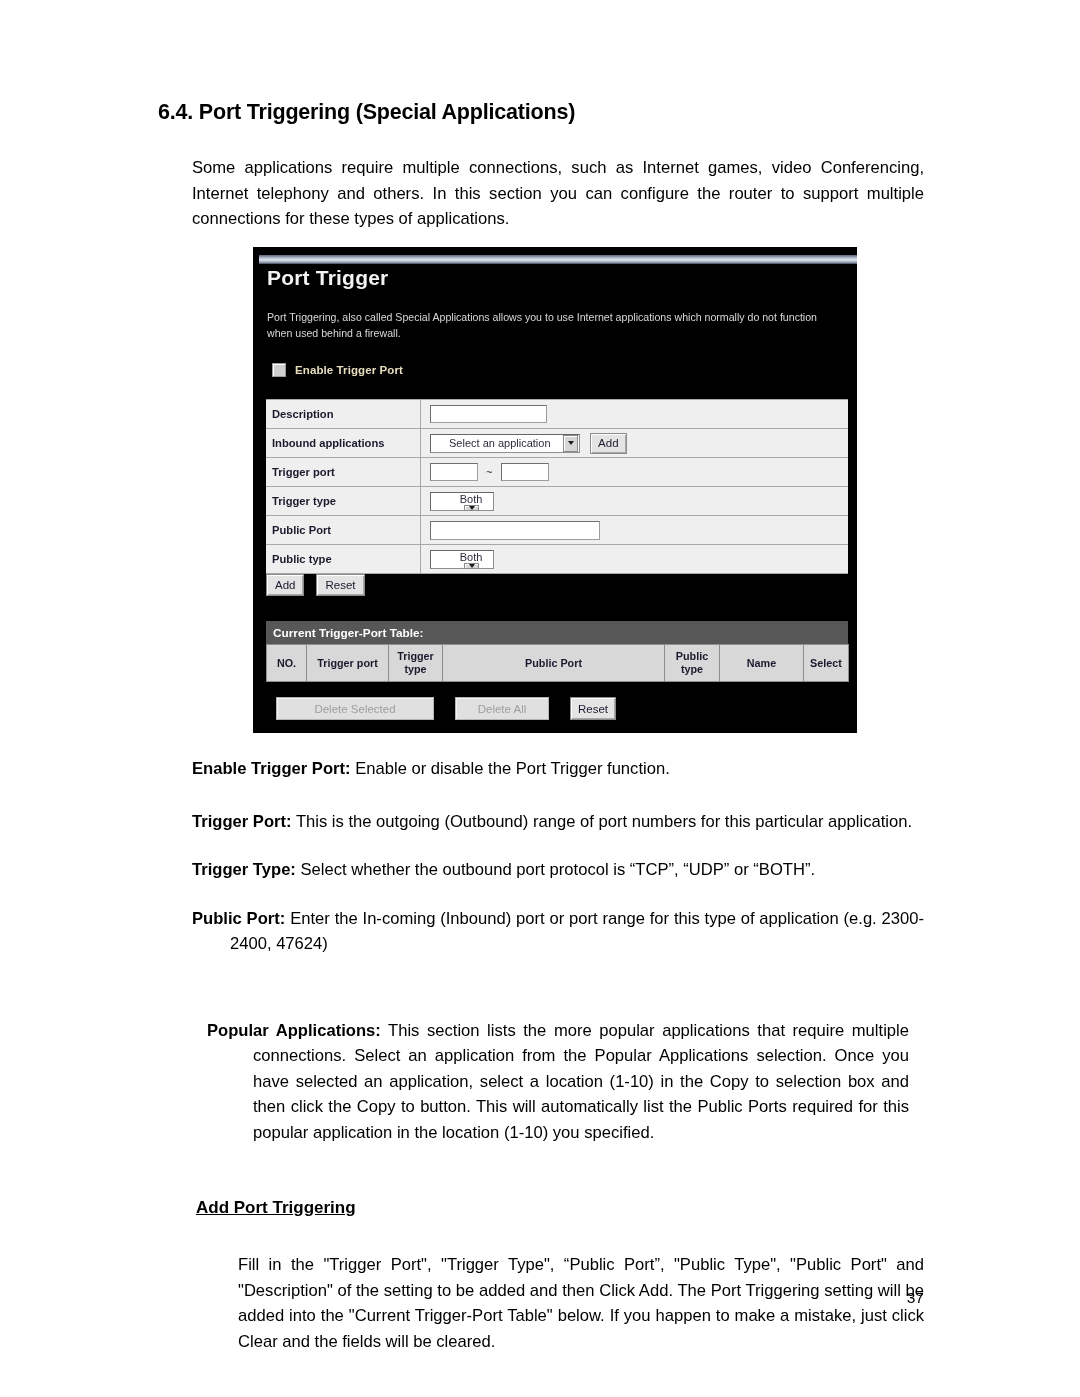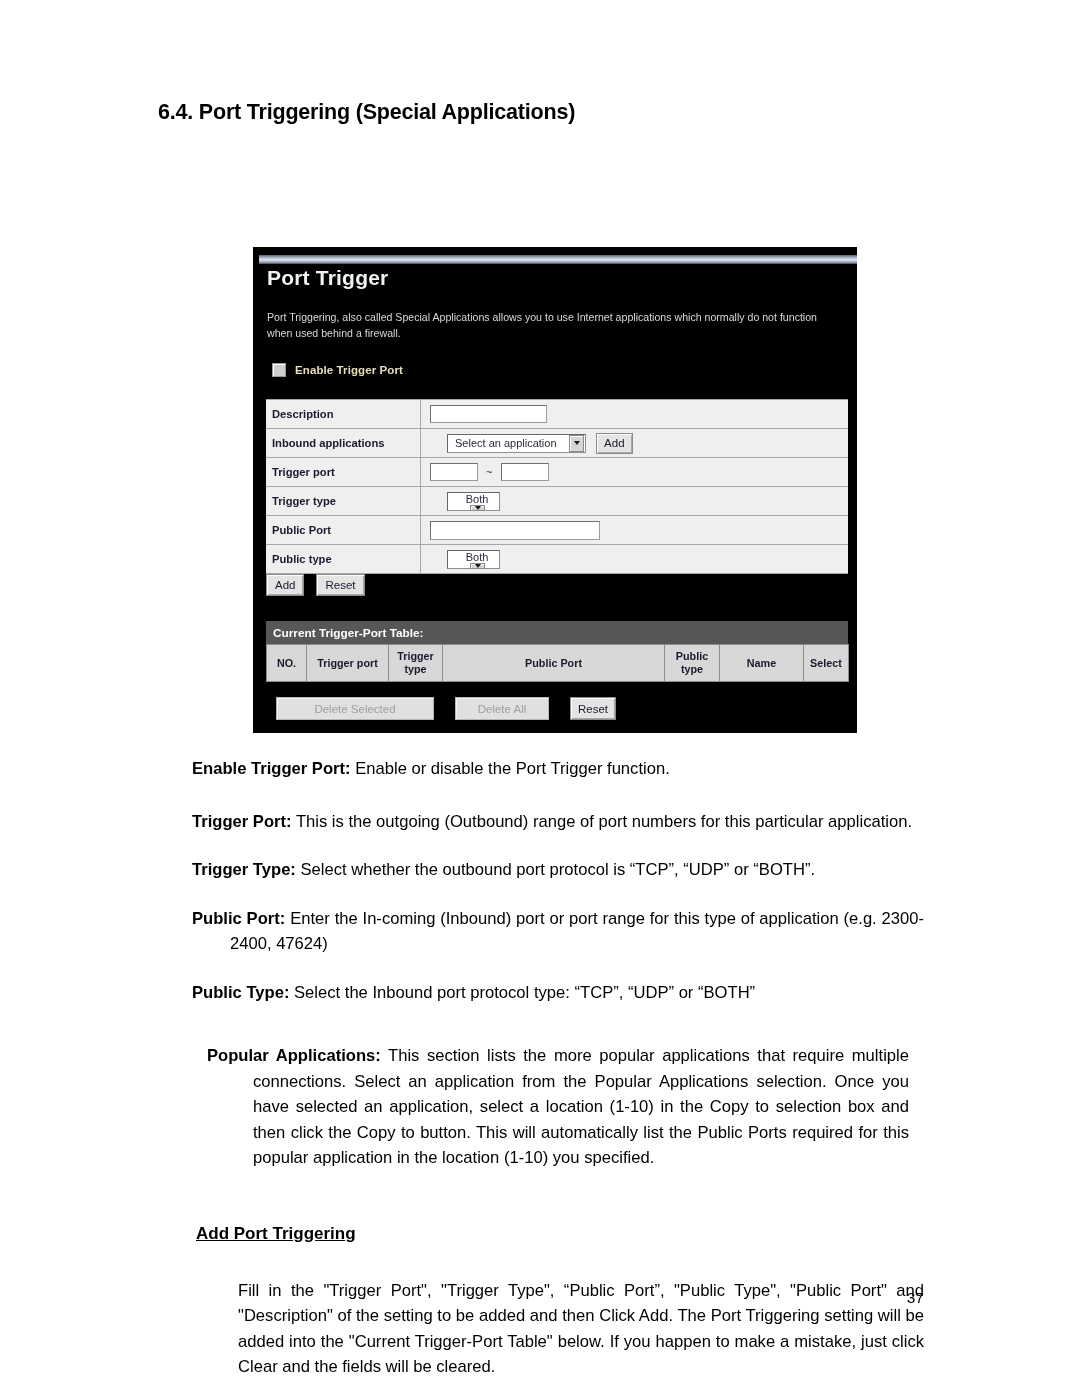--- a/index.html
+++ b/index.html
@@ -214,22 +214,21 @@
     align-items: center;
     justify-content: space-between;
     background: #ffffff;
     border: 1px solid #8f8f8f;
     border-top-color: #666;
     border-left-color: #666;
     height: 17px;
     vertical-align: middle;
     font-size: 11px;
     color: #2b2b3d;
-    padding-left: 7px;
-    margin-left: 17px;
+    padding-left: 18px;
   }
   .sel.w-app { width: 130px; }
   .sel.w-both { width: 44px; flex-direction: column; }
 
   .sel-arrow {
     width: 13px;
     height: 15px;
     background: #d6d6d6;
     border: 1px solid #8a8a8a;
     margin: 0 1px 0 2px;
@@ -325,20 +324,21 @@
 </style>
 </head>
 <body>
 
 <div class="page">
 
   <div class="doc-col">
 
     <h1 class="section-heading">6.4. Port Triggering (Special Applications)</h1>
 
+    <p class="para">Some applications require multiple connections, such as Internet games, video Conferencing, Internet telephony and others. In this section you can configure the router to support multiple connections for these types of applications.</p>
   </div>
 
   <div class="screenshot">
 
     <div class="shot-topstripe"></div>
 
     <div class="shot-title">Port Trigger</div>
 
     <div class="shot-desc">Port Triggering, also called Special Applications allows you to use Internet applications which normally do not function when used behind a firewall.</div>
 
@@ -463,23 +463,20 @@
     </p>
 
     <div class="gap-23"></div>
 
     <p class="defn">
       <b>Public Port:</b><span> Enter the In-coming (Inbound) port or port range for this type of application (e.g. 2300-2400, 47624)</span>
     </p>
 
     <div class="gap-23"></div>
 
-    <p class="defn">
-      <b>Public Type:</b><span> Select the Inbound port protocol type: “TCP”, “UDP” or “BOTH”</span>
-    </p>
 
     <div class="gap-23"></div>
 
     <p class="defn-deep">
       <b>Popular Applications:</b><span> This section lists the more popular applications that require multiple connections. Select an application from the Popular Applications selection. Once you have selected an application, select a location (1-10) in the Copy to selection box and then click the Copy to button. This will automatically list the Public Ports required for this popular application in the location (1-10) you specified.</span>
     </p>
 
     <div class="gap-34"></div>
 
     <p class="sub-heading">Add Port Triggering</p>

